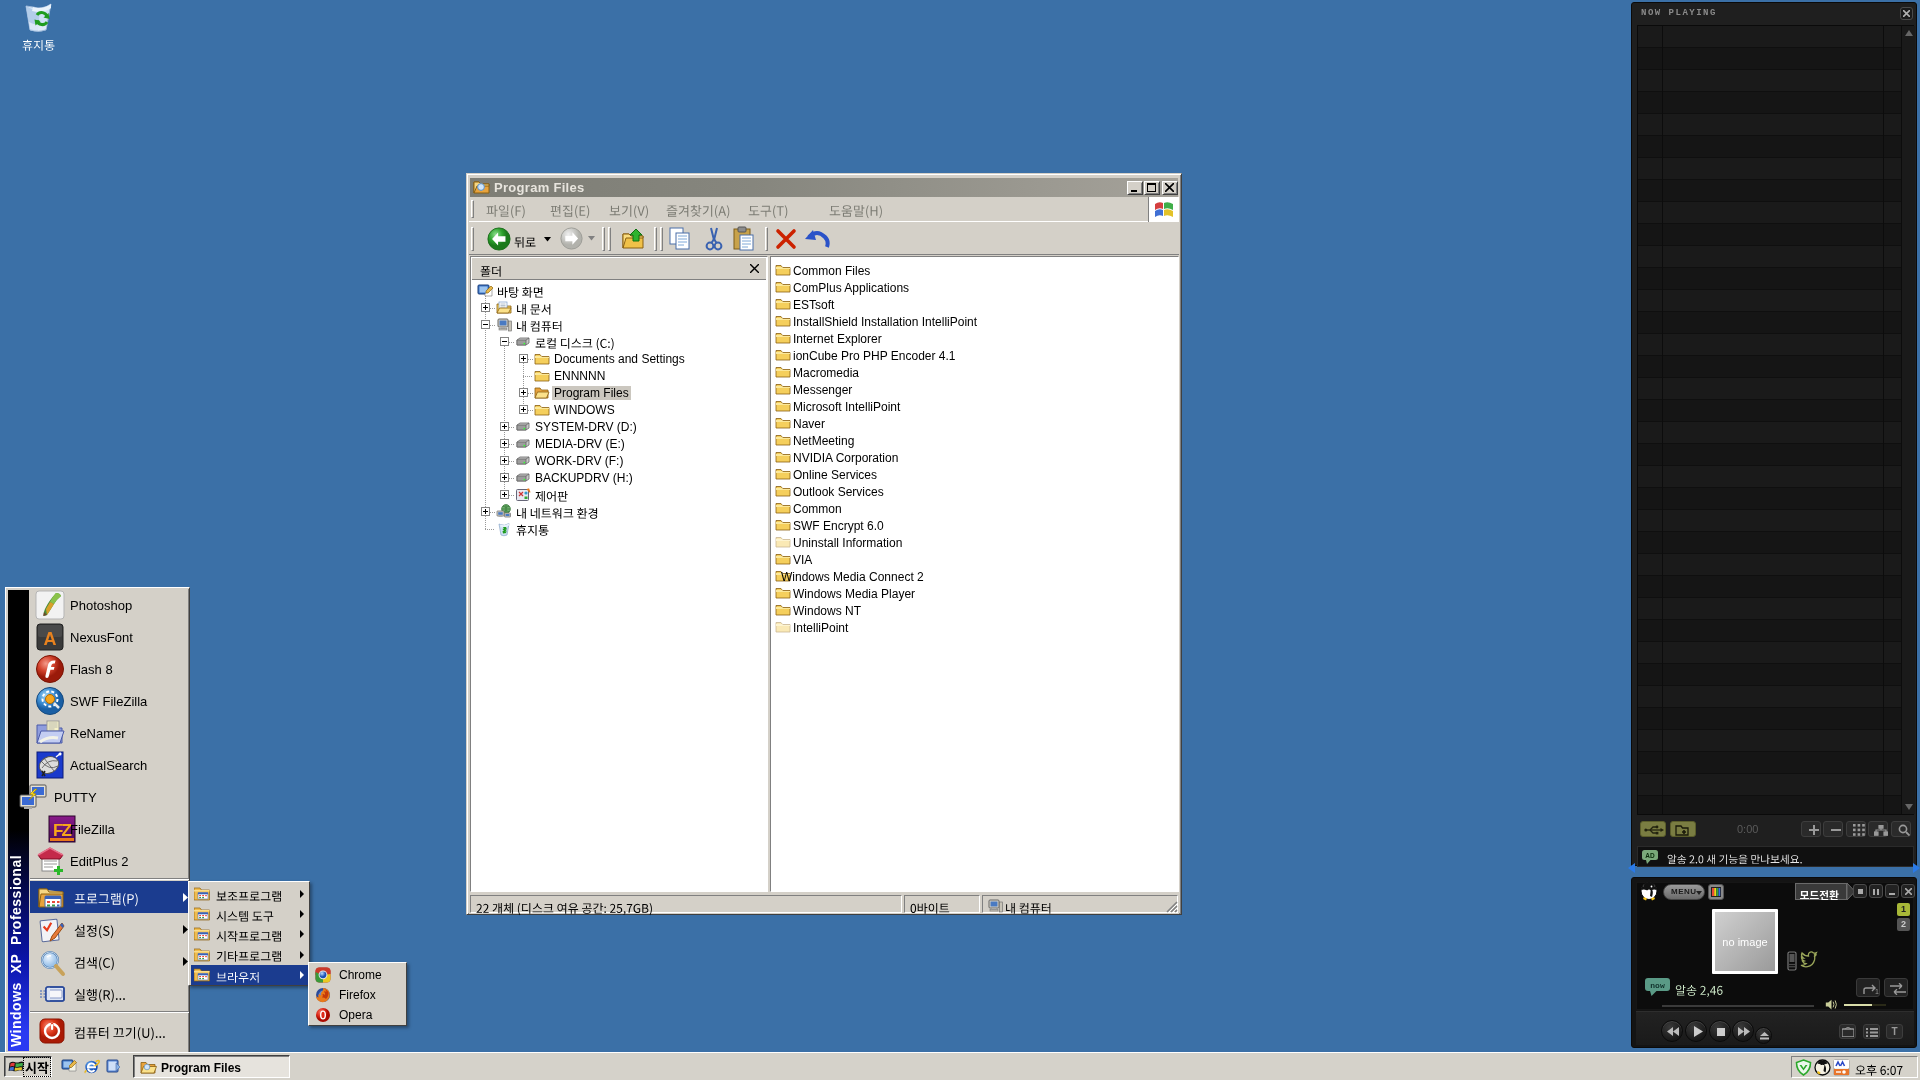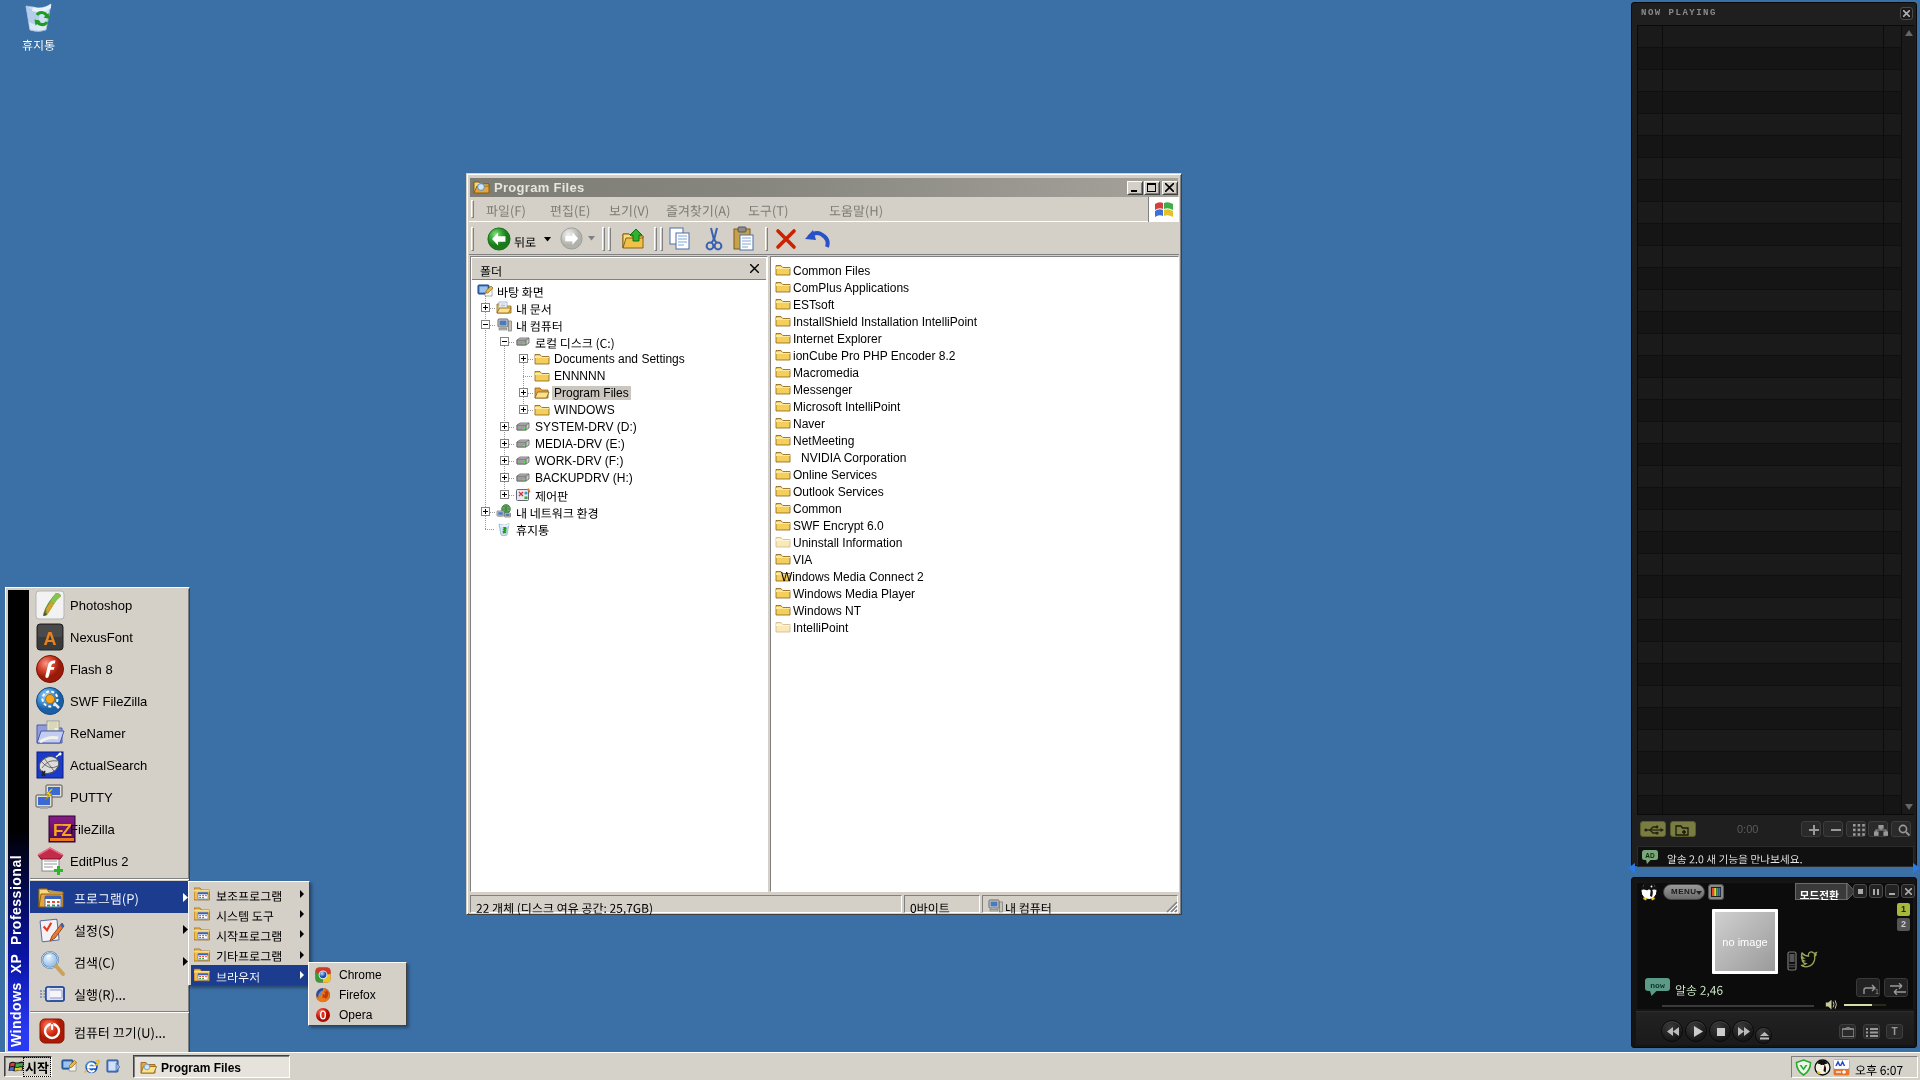--- a/index.html
+++ b/index.html
@@ -372,21 +372,21 @@
           <span class="abs txt" style="left:21px;top:57px">InstallShield Installation IntelliPoint</span>
           <span class="abs" style="left:3px;top:72px"><svg width="16" height="16" viewBox="0 0 16 16" opacity="1.0">
               <path d="M1 3.5 L6 3.5 L7.5 5.5 L15 5.5 L15 13 L1 13 Z" fill="#f5cf5c" stroke="#8a6013" stroke-width=".8"></path>
               <path d="M1 5.5 h6.5 M1 6.5 h14" stroke="#fbe89a" stroke-width="1"></path>
             </svg></span>
           <span class="abs txt" style="left:21px;top:74px">Internet Explorer</span>
           <span class="abs" style="left:3px;top:89px"><svg width="16" height="16" viewBox="0 0 16 16" opacity="1.0">
               <path d="M1 3.5 L6 3.5 L7.5 5.5 L15 5.5 L15 13 L1 13 Z" fill="#f5cf5c" stroke="#8a6013" stroke-width=".8"></path>
               <path d="M1 5.5 h6.5 M1 6.5 h14" stroke="#fbe89a" stroke-width="1"></path>
             </svg></span>
-          <span class="abs txt" style="left:21px;top:91px">ionCube Pro PHP Encoder 8.2</span>
+          <span class="abs txt" style="left:21px;top:91px">ionCube Pro PHP Encoder 4.1</span>
           <span class="abs" style="left:3px;top:106px"><svg width="16" height="16" viewBox="0 0 16 16" opacity="1.0">
               <path d="M1 3.5 L6 3.5 L7.5 5.5 L15 5.5 L15 13 L1 13 Z" fill="#f5cf5c" stroke="#8a6013" stroke-width=".8"></path>
               <path d="M1 5.5 h6.5 M1 6.5 h14" stroke="#fbe89a" stroke-width="1"></path>
             </svg></span>
           <span class="abs txt" style="left:21px;top:108px">Macromedia</span>
           <span class="abs" style="left:3px;top:123px"><svg width="16" height="16" viewBox="0 0 16 16" opacity="1.0">
               <path d="M1 3.5 L6 3.5 L7.5 5.5 L15 5.5 L15 13 L1 13 Z" fill="#f5cf5c" stroke="#8a6013" stroke-width=".8"></path>
               <path d="M1 5.5 h6.5 M1 6.5 h14" stroke="#fbe89a" stroke-width="1"></path>
             </svg></span>
           <span class="abs txt" style="left:21px;top:125px">Messenger</span>
@@ -402,21 +402,21 @@
           <span class="abs txt" style="left:21px;top:159px">Naver</span>
           <span class="abs" style="left:3px;top:174px"><svg width="16" height="16" viewBox="0 0 16 16" opacity="1.0">
               <path d="M1 3.5 L6 3.5 L7.5 5.5 L15 5.5 L15 13 L1 13 Z" fill="#f5cf5c" stroke="#8a6013" stroke-width=".8"></path>
               <path d="M1 5.5 h6.5 M1 6.5 h14" stroke="#fbe89a" stroke-width="1"></path>
             </svg></span>
           <span class="abs txt" style="left:21px;top:176px">NetMeeting</span>
           <span class="abs" style="left:3px;top:191px"><svg width="16" height="16" viewBox="0 0 16 16" opacity="1.0">
               <path d="M1 3.5 L6 3.5 L7.5 5.5 L15 5.5 L15 13 L1 13 Z" fill="#f5cf5c" stroke="#8a6013" stroke-width=".8"></path>
               <path d="M1 5.5 h6.5 M1 6.5 h14" stroke="#fbe89a" stroke-width="1"></path>
             </svg></span>
-          <span class="abs txt" style="left:29px;top:193px">NVIDIA Corporation</span>
+          <span class="abs txt" style="left:21px;top:193px">NVIDIA Corporation</span>
           <span class="abs" style="left:3px;top:208px"><svg width="16" height="16" viewBox="0 0 16 16" opacity="1.0">
               <path d="M1 3.5 L6 3.5 L7.5 5.5 L15 5.5 L15 13 L1 13 Z" fill="#f5cf5c" stroke="#8a6013" stroke-width=".8"></path>
               <path d="M1 5.5 h6.5 M1 6.5 h14" stroke="#fbe89a" stroke-width="1"></path>
             </svg></span>
           <span class="abs txt" style="left:21px;top:210px">Online Services</span>
           <span class="abs" style="left:3px;top:225px"><svg width="16" height="16" viewBox="0 0 16 16" opacity="1.0">
               <path d="M1 3.5 L6 3.5 L7.5 5.5 L15 5.5 L15 13 L1 13 Z" fill="#f5cf5c" stroke="#8a6013" stroke-width=".8"></path>
               <path d="M1 5.5 h6.5 M1 6.5 h14" stroke="#fbe89a" stroke-width="1"></path>
             </svg></span>
           <span class="abs txt" style="left:21px;top:227px">Outlook Services</span>
@@ -566,21 +566,21 @@
           <ellipse cx="15" cy="16" rx="10" ry="8" fill="#dcdcdc" stroke="#555" transform="rotate(-25 15 16)"></ellipse>
           <g stroke="#555" stroke-width=".8" fill="none">
             <path d="M7 12 Q15 22 24 17 M8 19 Q14 10 23 12 M10 9 L20 22"></path>
           </g>
           <path d="M22 8 L27 4" stroke="#fff" stroke-width="1.5"></path>
           <circle cx="26" cy="5" r="1.5" fill="#fff"></circle>
           <path d="M8 22 l3 5 M8 27 l3 -5" stroke="#222" stroke-width="1.5"></path>
         </svg></span>
       <span class="abs" style="left:40px;top:9px;font-size:13px">ActualSearch</span>
     </div>
-    <div class="abs" style="left:24px;top:193px;width:191px;height:32px">
+    <div class="abs" style="left:8px;top:193px;width:191px;height:32px">
       <span class="abs" style="left:4px;top:0px"><svg width="32" height="32" viewBox="0 0 32 32">
           <rect x="12" y="4" width="16" height="12" rx="1" fill="#e4e0d4" stroke="#555"></rect>
           <rect x="14" y="6" width="12" height="8" fill="#3a6ad4"></rect>
           <rect x="2" y="14" width="16" height="12" rx="1" fill="#e4e0d4" stroke="#555"></rect>
           <rect x="4" y="16" width="12" height="8" fill="#3a6ad4"></rect>
           <rect x="6" y="26" width="8" height="2" fill="#aaa"></rect>
           <path d="M17 8 l-5 5 3 1 -4 5 7 -6 -3 -1 4 -4 z" fill="#f7d51b" stroke="#a88a00" stroke-width=".6"></path>
         </svg></span>
       <span class="abs" style="left:40px;top:9px;font-size:13px">PUTTY</span>
     </div>

